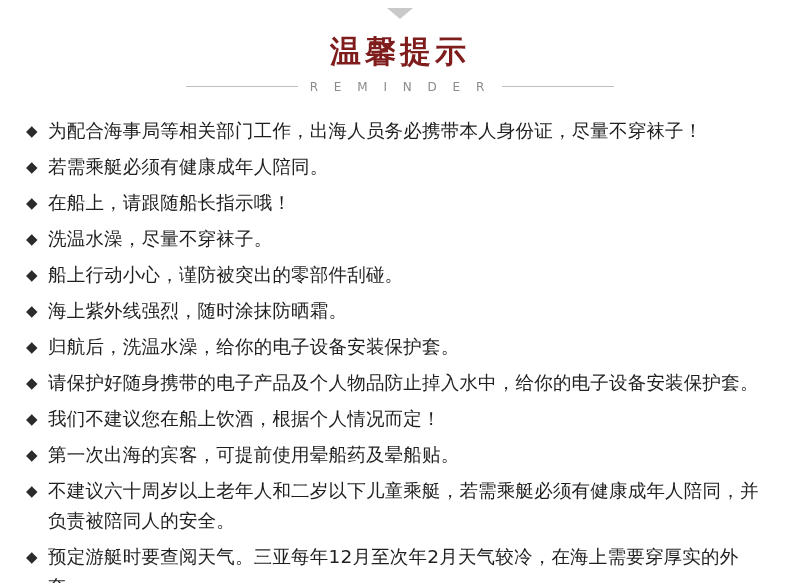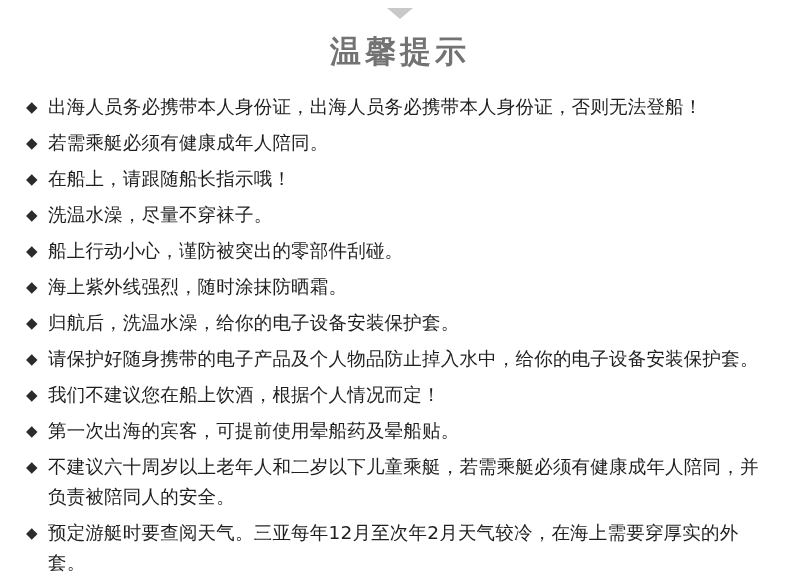--- a/index.html
+++ b/index.html
@@ -40,21 +40,21 @@
 
   
   .header {
     text-align: center;
     margin-top: 12px;
   }
   .title {
     font-size: 31px;
     font-weight: bold;
     letter-spacing: 4px;
-    color: #737373;
+    color: #7f1d1d;
     line-height: 1.15;
     font-family: "DejaVu Sans", "Liberation Sans", sans-serif;
   }
   .subtitle-row {
     margin-top: 10px;
     display: flex;
     align-items: center;
     justify-content: center;
   }
   .rule {
@@ -100,26 +100,31 @@
 <body>
 
 <div class="page">
 
   <div class="top-arrow-wrap">
     <div class="top-arrow"></div>
   </div>
 
   <div class="header">
     <div class="title">温馨提示</div>
+    <div class="subtitle-row">
+      <div class="rule"></div>
+      <div class="subtitle">R E M I N D E R</div>
+      <div class="rule"></div>
+    </div>
   </div>
 
   <div class="list">
       <div class="item">
         <span class="bullet">◆</span>
-        <span class="item-text">出海人员务必携带本人身份证，出海人员务必携带本人身份证，否则无法登船！</span>
+        <span class="item-text">为配合海事局等相关部门工作，出海人员务必携带本人身份证，尽量不穿袜子！</span>
       </div>
       <div class="item">
         <span class="bullet">◆</span>
         <span class="item-text">若需乘艇必须有健康成年人陪同。</span>
       </div>
       <div class="item">
         <span class="bullet">◆</span>
         <span class="item-text">在船上，请跟随船长指示哦！</span>
       </div>
       <div class="item">

